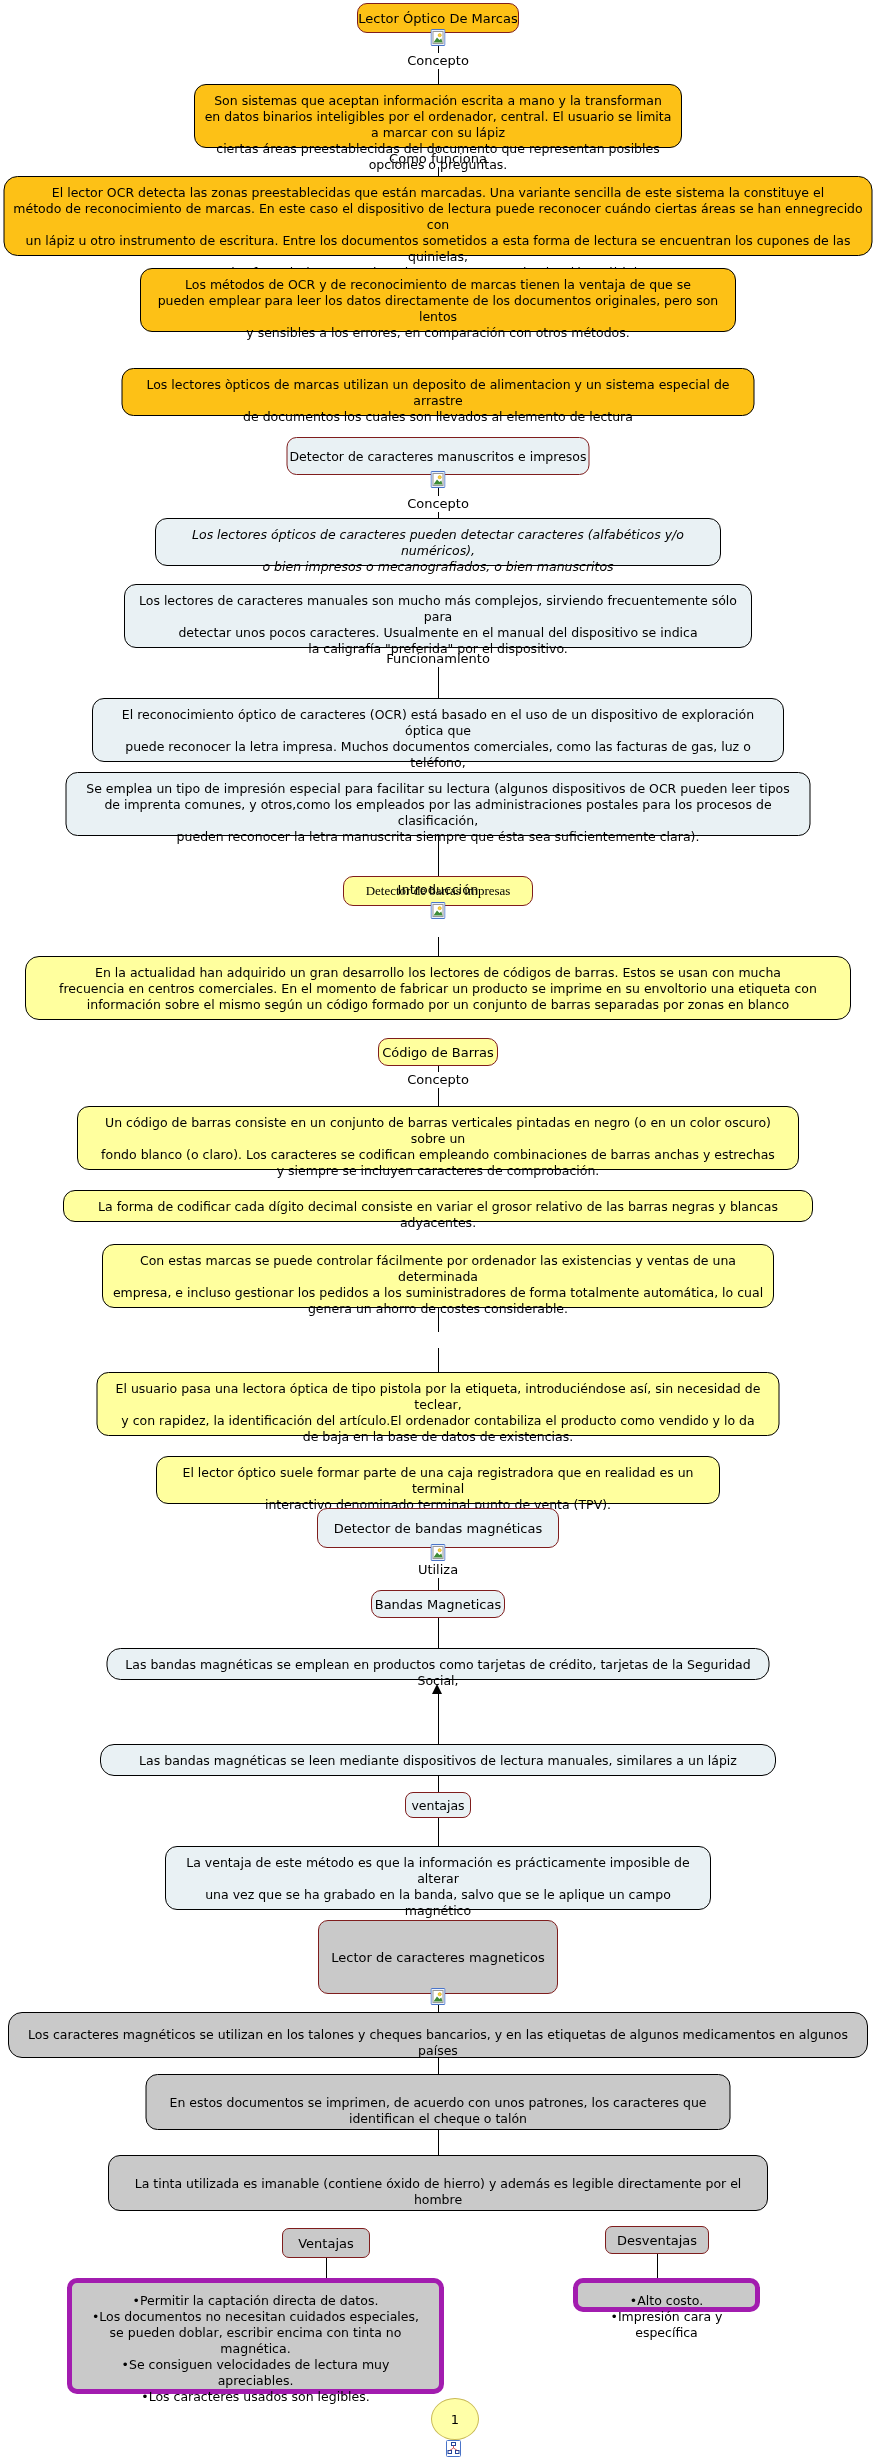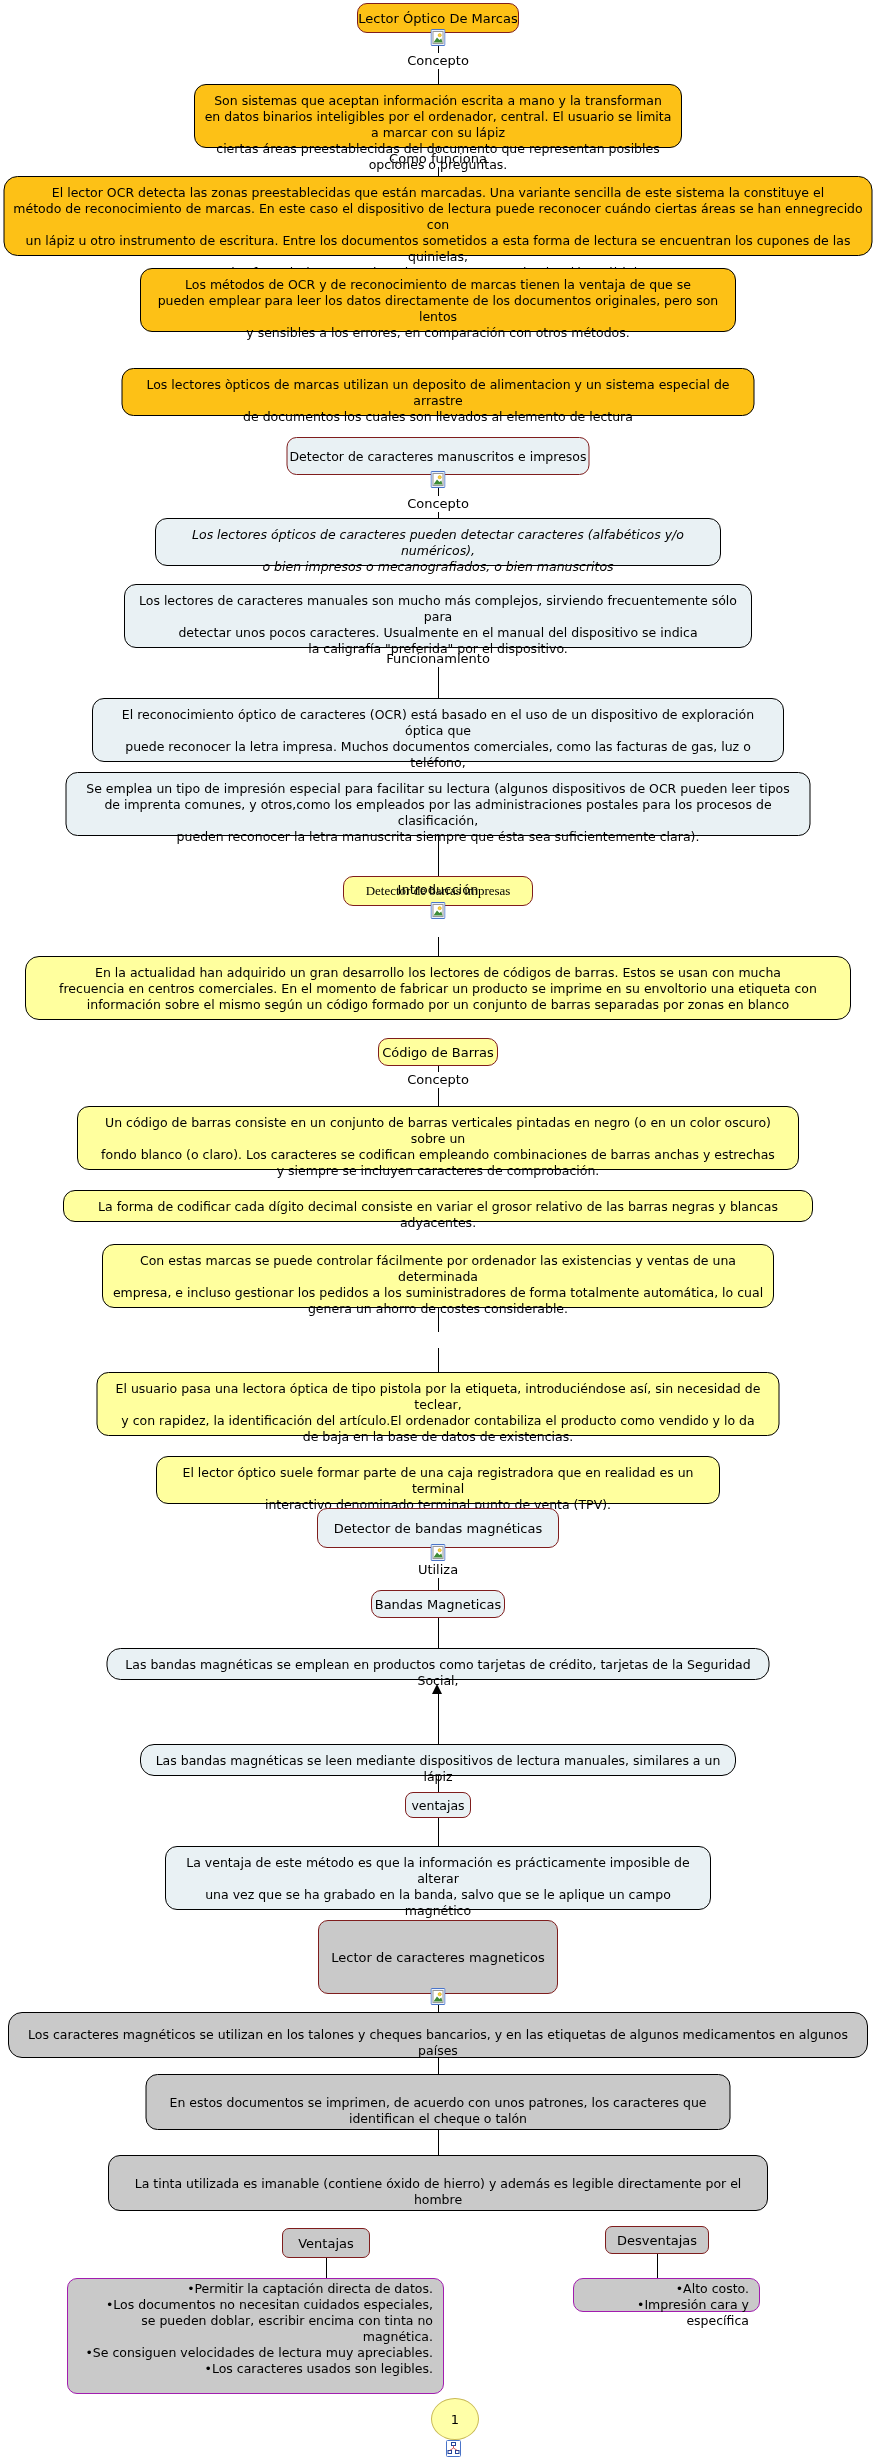--- a/index.html
+++ b/index.html
@@ -14,21 +14,21 @@
   .lbl{position:absolute;left:0;width:100%;text-align:center;font-size:13px;line-height:16px;}
   .vline{position:absolute;width:1px;background:#000;left:437.5px;}
   .gold{background:#fdc116;border-width:1.5px;}
   .yellow{background:#ffff9e;}
   .blue{background:#e9f1f4;}
   .gray{background:#c9c9c9;}
   .icon{position:absolute;left:50%;transform:translateX(-50%);line-height:0;}
   .arrowhead{position:absolute;width:0;height:0;border-left:5.5px solid transparent;
              border-right:5.5px solid transparent;border-bottom:10px solid #000;}
   .listbox{position:absolute;box-sizing:border-box;font-size:12.5px;line-height:16px;
-           text-align:right;white-space:pre-line;padding:2px 10px;border:1px solid #a21caf;
+           text-align:center;white-space:pre-line;padding:10px 10px;border:5px solid #a21caf;
            border-radius:10px;background:#c9c9c9;}
   .pagecircle{position:absolute;border-radius:50%;background:#ffffa8;border:1px solid #c9ba55;
               display:flex;align-items:center;justify-content:center;font-size:13px;}
 </style>
 </head>
 <body>
 
 <div class="canvas">
 
   <div class="node gold" style="top:3px;width:162px;height:30px;">Lector Óptico De Marcas</div>
@@ -123,21 +123,21 @@
         <circle cx="9.2" cy="6.2" r="1.6" fill="#ffd23e" stroke="#c89b00" stroke-width="0.5"></circle>
         <polygon points="3,13.5 6.5,8.5 9,11 10.8,9.5 12,13.5" fill="#3d8b37"></polygon>
       </svg></span>
   <div class="lbl" style="top:1562px;">Utiliza</div>
   <div class="vline" style="top:1578px;height:12px;"></div>
   <div class="node blue" style="top:1590px;width:134px;height:28px;">Bandas Magneticas</div>
   <div class="vline" style="top:1618px;height:30px;"></div>
   <div class="box blue" style="top:1648px;width:663px;height:32px;border-radius:14px;">Las bandas magnéticas se emplean en productos como tarjetas de crédito, tarjetas de la Seguridad Social,</div>
   <div class="arrowhead" style="top:1684px;left:432px;"></div>
   <div class="vline" style="top:1694px;height:50px;"></div>
-  <div class="box blue" style="top:1744px;width:596px;height:32px;border-radius:14px;">Las bandas magnéticas se leen mediante dispositivos de lectura manuales, similares a un lápiz</div>
+  <div class="box blue" style="top:1744px;width:676px;height:32px;border-radius:14px;">Las bandas magnéticas se leen mediante dispositivos de lectura manuales, similares a un lápiz</div>
   <div class="vline" style="top:1776px;height:16px;"></div>
   <div class="node blue" style="top:1792px;width:66px;height:26px;font-size:12.5px;border-radius:8px;">ventajas</div>
   <div class="vline" style="top:1818px;height:28px;"></div>
   <div class="box blue" style="top:1846px;width:546px;height:64px;">La ventaja de este método es que la información es prácticamente imposible de alterar
 una vez que se ha grabado en la banda, salvo que se le aplique un campo magnético
 de intensidad suficient</div>
 
   <div class="node gray" style="top:1920px;width:240px;height:74px;">Lector de caracteres magneticos</div>
   <span class="icon" style="top:1988px;"><svg width="15" height="17" viewBox="0 0 15 17">
         <rect x="0.5" y="0.5" width="14" height="16" rx="1" fill="#e8f0fb" stroke="#4a74c9"></rect>

